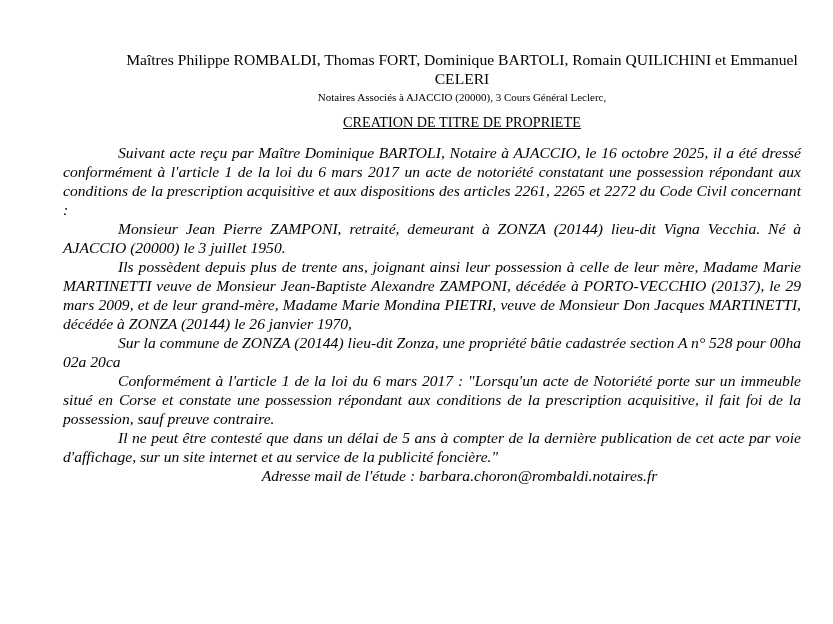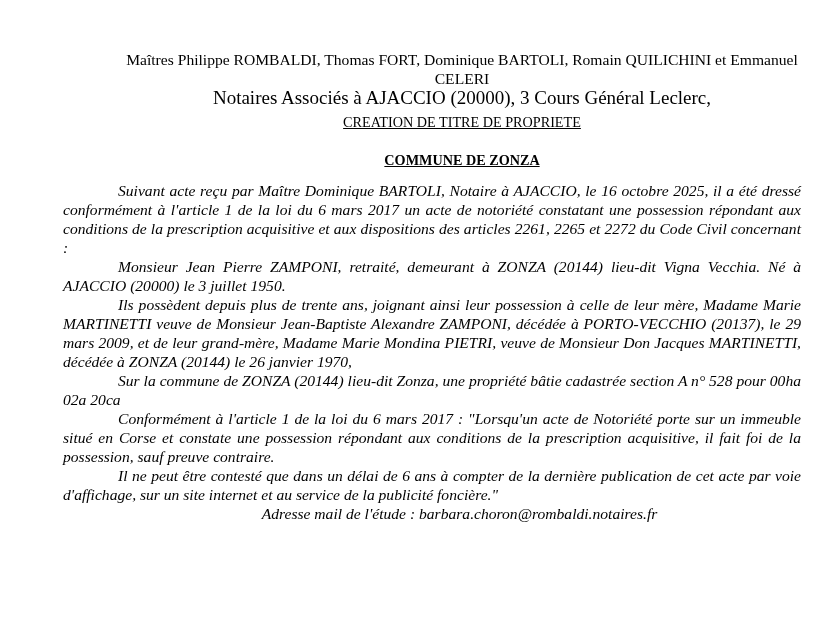--- a/index.html
+++ b/index.html
@@ -1,39 +1,38 @@
 <!DOCTYPE html>
 <html><head>
 <meta charset="utf-8">
 <style>
   html, body { margin: 0; padding: 0; background: #ffffff; }
   body { width: 833px; height: 624px; overflow: hidden; position: relative;
          font-family: "Liberation Serif", "DejaVu Serif", serif; color: #000; }
   .page { position: absolute; left: 63px; top: 50px; width: 738px; font-size: 15.6px; line-height: 19px; }
   .center { text-align: center; }
   .hdr-names { margin: 0; padding-left: 60px; padding-right: 0; }
-  .hdr-addr { font-size: 19px; margin: 0; padding-left: 60px; text-align: center; }
+  .hdr-addr { font-size: 11px; margin: 0; padding-left: 60px; text-align: center; }
   .title1 { text-decoration: underline; margin-top: 6px; padding-left: 60px; font-size: 14.2px; }
   .title2 { text-decoration: underline; font-weight: bold; margin-top: 19px; padding-left: 60px; font-size: 14.2px; }
   .body { margin-top: 11px; text-align: justify; font-style: italic; }
   .para { text-indent: 55px; margin: 0; text-align: justify; }
   .para.last-left { text-align: center; }
 </style>
 </head>
 <body>
 
 <div class="page">
   <div class="center hdr-names">Maîtres Philippe ROMBALDI, Thomas FORT, Dominique BARTOLI, Romain QUILICHINI et Emmanuel CELERI</div>
   <div class="center hdr-addr">Notaires Associés à AJACCIO (20000), 3 Cours Général Leclerc,</div>
 
   <div class="center title1">CREATION DE TITRE DE PROPRIETE</div>
-  <div class="center title2">COMMUNE DE ZONZA</div>
 
   <div class="body">
     <p class="para">Suivant acte reçu par Maître Dominique BARTOLI, Notaire à AJACCIO, le 16 octobre 2025, il a été dressé conformément à l'article 1 de la loi du 6 mars 2017 un acte de notoriété constatant une possession répondant aux conditions de la prescription acquisitive et aux dispositions des articles 2261, 2265 et 2272 du Code Civil concernant :</p>
     <p class="para">Monsieur Jean Pierre ZAMPONI, retraité, demeurant à ZONZA (20144) lieu-dit Vigna Vecchia. Né à AJACCIO (20000) le 3 juillet 1950.</p>
     <p class="para">Ils possèdent depuis plus de trente ans, joignant ainsi leur possession à celle de  leur mère, Madame Marie MARTINETTI veuve de Monsieur Jean-Baptiste Alexandre ZAMPONI, décédée à PORTO-VECCHIO (20137), le 29 mars 2009, et de leur grand-mère, Madame Marie Mondina PIETRI, veuve de Monsieur Don Jacques MARTINETTI, décédée à ZONZA (20144) le 26 janvier 1970,</p>
     <p class="para">Sur la commune de ZONZA (20144) lieu-dit Zonza, une propriété bâtie cadastrée section A n° 528 pour 00ha 02a 20ca</p>
     <p class="para">Conformément à l'article 1 de la loi du 6 mars 2017 : "Lorsqu'un acte de Notoriété porte sur un immeuble situé en Corse et constate une possession répondant aux conditions de la prescription acquisitive, il fait foi de la possession, sauf preuve contraire.</p>
-    <p class="para">Il ne peut être contesté que dans un délai de 6 ans à compter de la dernière publication de cet acte par voie d'affichage, sur un site internet et au service de la publicité foncière."</p>
+    <p class="para">Il ne peut être contesté que dans un délai de 5 ans à compter de la dernière publication de cet acte par voie d'affichage, sur un site internet et au service de la publicité foncière."</p>
     <p class="para last-left">Adresse mail de l'étude : barbara.choron@rombaldi.notaires.fr</p>
   </div>
 </div>
 
 </body></html>

